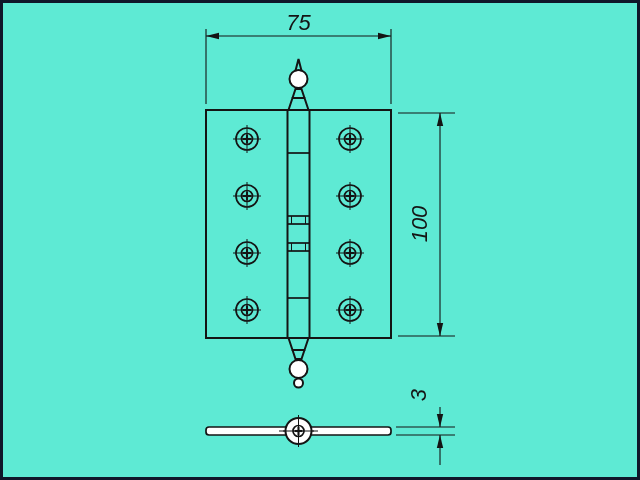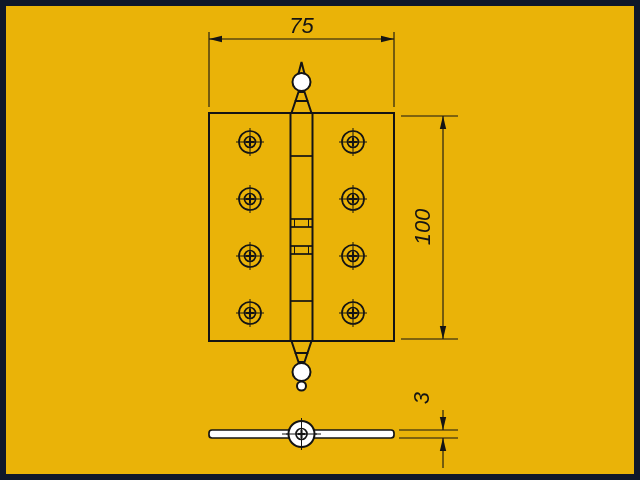--- a/index.html
+++ b/index.html
@@ -1,20 +1,20 @@
 <!DOCTYPE html>
 <html><head>
 <meta charset="utf-8">
 <style>
   html, body { margin: 0; padding: 0; background: #fff; }
   .canvas {
     width: 640px; height: 480px;
     position: relative;
-    background: #eab308;
-    border: 6px solid #0f172a;
+    background: #5eead4;
+    border: 3px solid #0f172a;
     box-sizing: border-box;
     overflow: hidden;
   }
   svg { position: absolute; inset: 0; }
   .outline { stroke: #141414; stroke-width: 2;   fill: none; }
   .med     { stroke: #141414; stroke-width: 1.7; fill: none; }
   .thin    { stroke: #141414; stroke-width: 1;   fill: none; }
   .cross   { stroke: #141414; stroke-width: 2.1; fill: none; }
   .dim     { stroke: #141414; stroke-width: 1.1; fill: none; }
   .arrow   { fill: #141414; stroke: none; }

